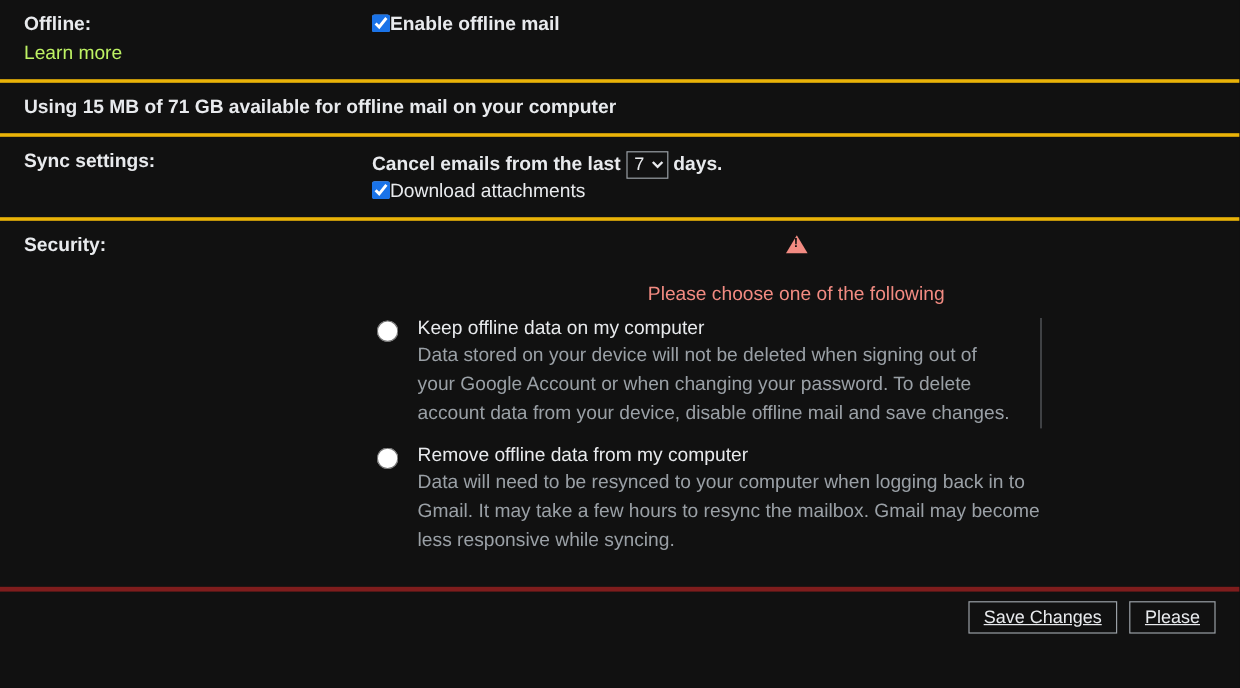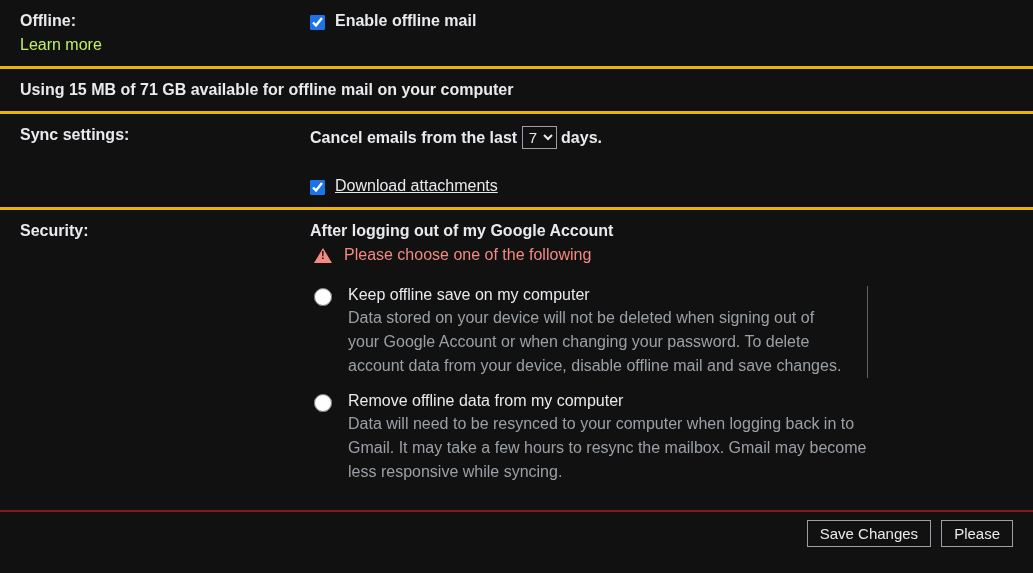--- a/index.html
+++ b/index.html
@@ -31,47 +31,47 @@
       margin-top: 6px;
       cursor: pointer;
     }
     .value-col {
       flex: 1;
       color: #e8eaed;
     }
     .value-col .bold { font-weight: bold; }
     .cb-line {
       display: flex;
-      align-items: flex-end;
-      gap: 10px;
-    }
-    .cb-line.mt { margin-top: 28px; text-decoration: underline; }
+      align-items: flex-start;
+    }
+    .cb-line.mt { margin-top: 2px; }
     input[type="checkbox"] {
       width: 15px;
       height: 15px;
       accent-color: #1a73e8;
       cursor: pointer;
     }
     .cb-label { font-weight: bold; }
     .cb-label.nob { font-weight: normal; }
     select {
       background: #111;
       color: #e8eaed;
       border: 1px solid #9aa0a6;
       padding: 1px 2px;
       font-size: 15px;
       cursor: pointer;
     }
     .sec-header { font-weight: bold; margin-bottom: 6px; }
     .warn-line {
       display: flex;
       align-items: center;
-      gap: 12px;
+      gap: 26px;
       margin-left: 4px;
-      margin-bottom: 22px;
+      margin-bottom: 10px;
+      flex-direction: column;
     }
     .warn-text { color: #f28b82; }
     .tri {
       width: 0; height: 0;
       border-left: 9px solid transparent;
       border-right: 9px solid transparent;
       border-bottom: 15px solid #f28b82;
       position: relative;
     }
     .tri::after {
@@ -110,21 +110,22 @@
     }
     .radio-block.first .opt {
       border-right: 1px solid #5f6368;
       padding-right: 20px;
     }
     .footer {
       display: flex;
       justify-content: flex-end;
       gap: 10px;
       padding: 8px 20px;
-      border-top: 2px solid #7f1d1d;
+      border-top: 4px solid #7f1d1d;
+      text-decoration: underline;
     }
     .btn {
       background: transparent;
       border: 1px solid #9aa0a6;
       color: #e8eaed;
       padding: 4px 12px;
       font-size: 15px;
       cursor: pointer;
     }
   </style>
@@ -167,29 +168,28 @@
       <span class="cb-label nob">Download attachments</span>
     </label>
   </div>
 </div>
 
 <div class="row last">
   <div class="label-col">
     <span>Security:</span>
   </div>
   <div class="value-col">
-    <div class="sec-header">After logging out of my Google Account</div>
     <div class="warn-line">
       <div class="tri"></div>
       <span class="warn-text">Please choose one of the following</span>
     </div>
     <div class="radio-block first">
       <input type="radio" name="sec" style="">
       <div class="opt">
-        <div class="title">Keep offline save on my computer</div>
+        <div class="title">Keep offline data on my computer</div>
         <div class="desc">Data stored on your device will not be deleted when signing out of your Google Account or when changing your password. To delete account data from your device, disable offline mail and save changes.</div>
       </div>
     </div>
     <div class="radio-block">
       <input type="radio" name="sec" style="">
       <div class="opt">
         <div class="title">Remove offline data from my computer</div>
         <div class="desc">Data will need to be resynced to your computer when logging back in to Gmail. It may take a few hours to resync the mailbox. Gmail may become less responsive while syncing.</div>
       </div>
     </div>

